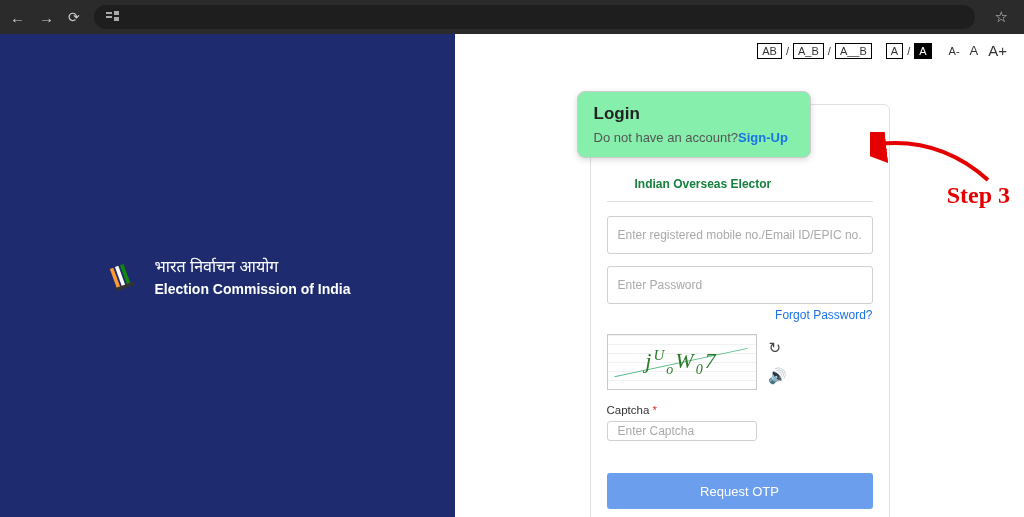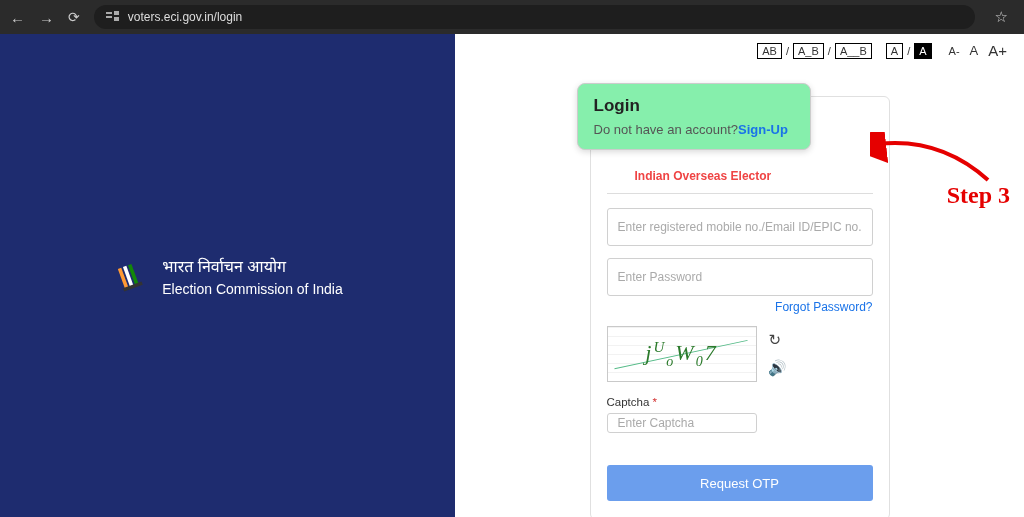--- a/index.html
+++ b/index.html
@@ -12,38 +12,38 @@
 .lock-ctl { color: #aaa; font-size: 11px; }
 .url-text { color: #ddd; font-size: 12px; flex: 1; }
 .star { color: #ccc; font-size: 15px; padding: 0 6px; }
 
 .page { display: flex; height: 483px; }
 .left-panel { background: #1e2c6f; width: 455px; display: flex; align-items: center; justify-content: center; }
 .logo-block { display: flex; align-items: center; gap: 14px; }
 .logo-svg { width: 36px; height: 36px; }
 .logo-text { color: #fff; }
 .hindi { font-size: 16px; font-weight: 500; margin-bottom: 4px; }
-.eng { font-size: 14px; font-weight: 400; }
+.eng { font-size: 14px; font-weight: 700; }
 
-.right-panel { flex: 1; background: #fff; position: relative; }
+.right-panel { flex: 1; background: #fff; position: relative; padding-top: 8px; }
 .access-bar { position: absolute; top: 8px; right: 14px; display: flex; align-items: center; gap: 4px; font-size: 11px; color: #333; }
 .ab-box { border: 1px solid #000; padding: 1px 4px; font-size: 11px; }
 .ab-dark { background: #000; color: #fff; border: 1px solid #000; padding: 1px 4px; font-size: 11px; }
 .fs { font-size: 13px; padding: 0 3px; }
 .fs-sm { font-size: 11px; }
 .fs-lg { font-size: 15px; }
 
 .login-card { width: 300px; margin: 62px auto 0 auto; border: 1px solid #e0e0e0; border-radius: 6px; padding: 0 16px 18px 16px; position: relative; }
 .login-header { background: #86efac; border: 1px solid #ccc; border-radius: 8px; box-shadow: 0 2px 6px rgba(0,0,0,0.15); padding: 12px 16px; position: absolute; top: -14px; left: -14px; width: 234px; }
 .login-title { font-size: 17px; font-weight: bold; color: #222; margin-bottom: 6px; }
 .no-acc { font-size: 13px; color: #555; }
 .signup { color: #1a73e8; font-weight: 600; cursor: pointer; }
 
 .tabs { display: flex; margin-top: 62px; border-bottom: 1px solid #ddd; }
-.tab { font-size: 12px; font-weight: 600; padding: 10px 4px; color: #ef4444; cursor: pointer; }
+.tab { font-size: 12px; font-weight: 600; padding: 10px 4px; color: #15803d; cursor: pointer; }
 .tab.active { color: #222; border-bottom: 2px solid #222; }
 .tab-gap { width: 24px; }
 
 .form { padding-top: 14px; }
 .field-label { font-size: 11.5px; color: #333; margin-bottom: 5px; }
 .req { color: #d32f2f; }
 .input { width: 100%; height: 38px; border: 1px solid #d0d0d0; border-radius: 3px; padding: 0 10px; font-size: 12px; color: #666; margin-bottom: 12px; }
 .input::placeholder { color: #aaa; }
 .forgot { text-align: right; font-size: 12px; color: #1a73e8; cursor: pointer; margin-top: -8px; margin-bottom: 12px; }
 
@@ -71,21 +71,20 @@
   <span class="reload">⟳</span>
   <div class="url-bar">
     <span class="lock-ctl">
       <svg width="14" height="12" viewBox="0 0 14 12">
           <rect x="0" y="2" width="6" height="2" fill="#aaa"></rect>
           <rect x="0" y="6" width="6" height="2" fill="#aaa"></rect>
           <rect x="8" y="1" width="5" height="4" fill="#aaa"></rect>
           <rect x="8" y="7" width="5" height="4" fill="#aaa"></rect>
         </svg>
     </span>
-    <span class="url-text">voters.eci.gov.in/login</span>
   </div>
   <span class="star">☆</span>
 </div>
 
 <div class="page">
   <div class="left-panel">
     <div class="logo-block">
       <svg class="logo-svg" viewBox="0 0 40 40">
         <g transform="rotate(-20 20 20)">
           <rect x="10" y="8" width="4" height="24" fill="#ff9933"></rect>

